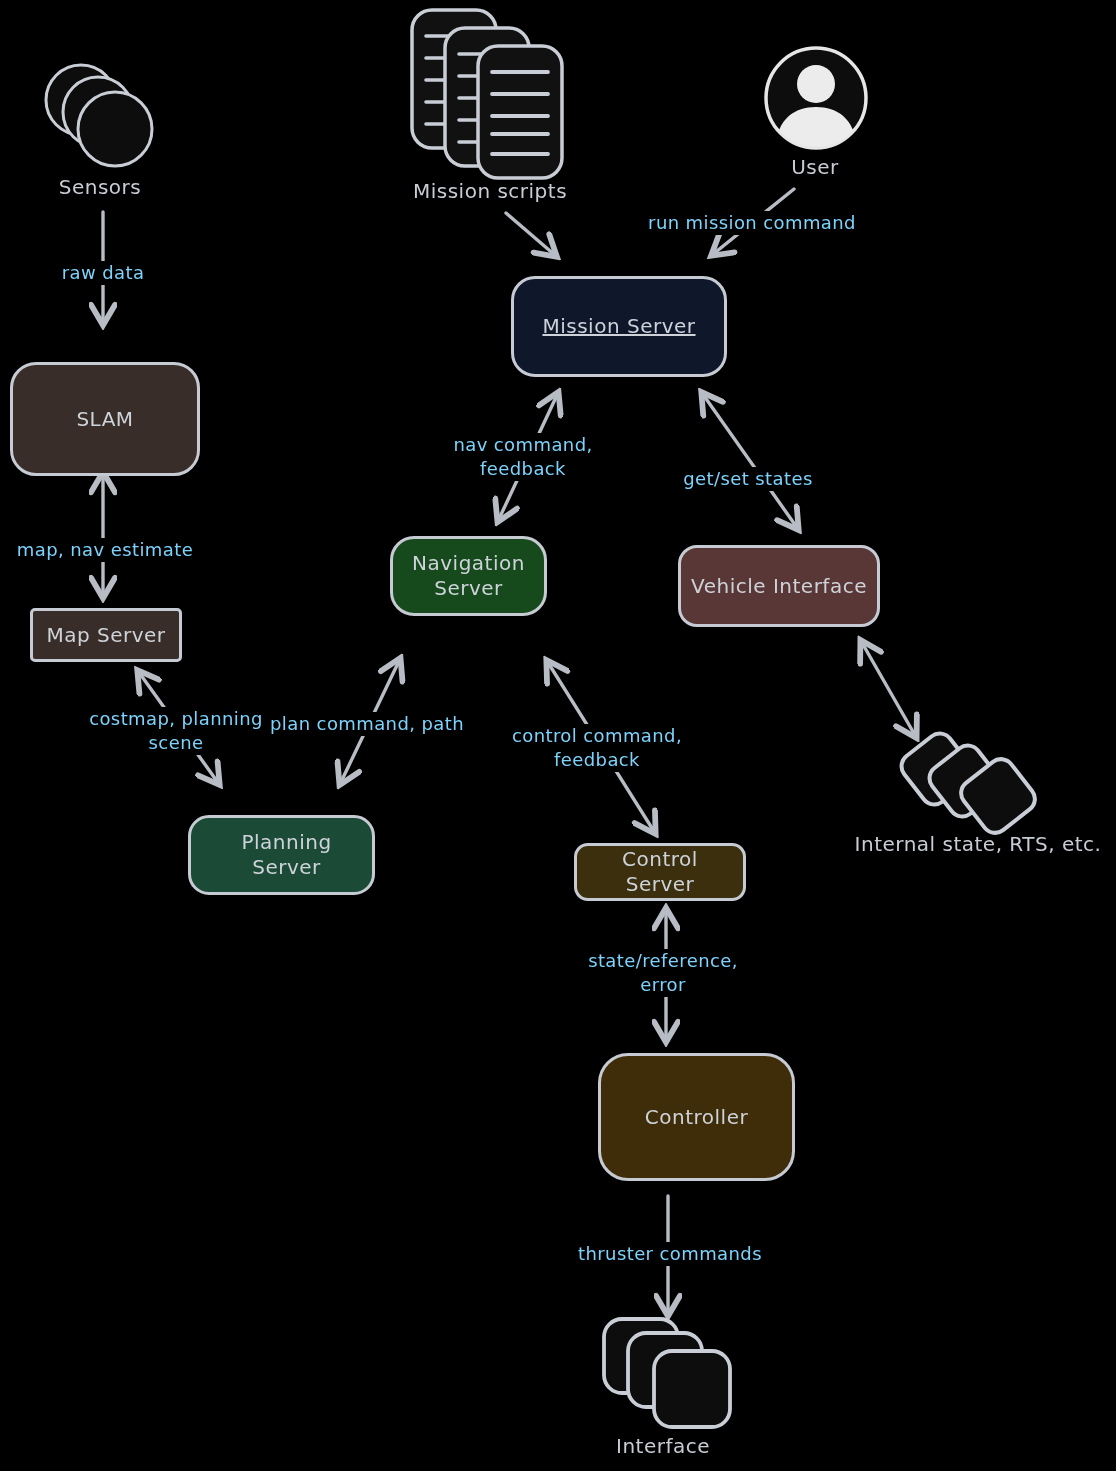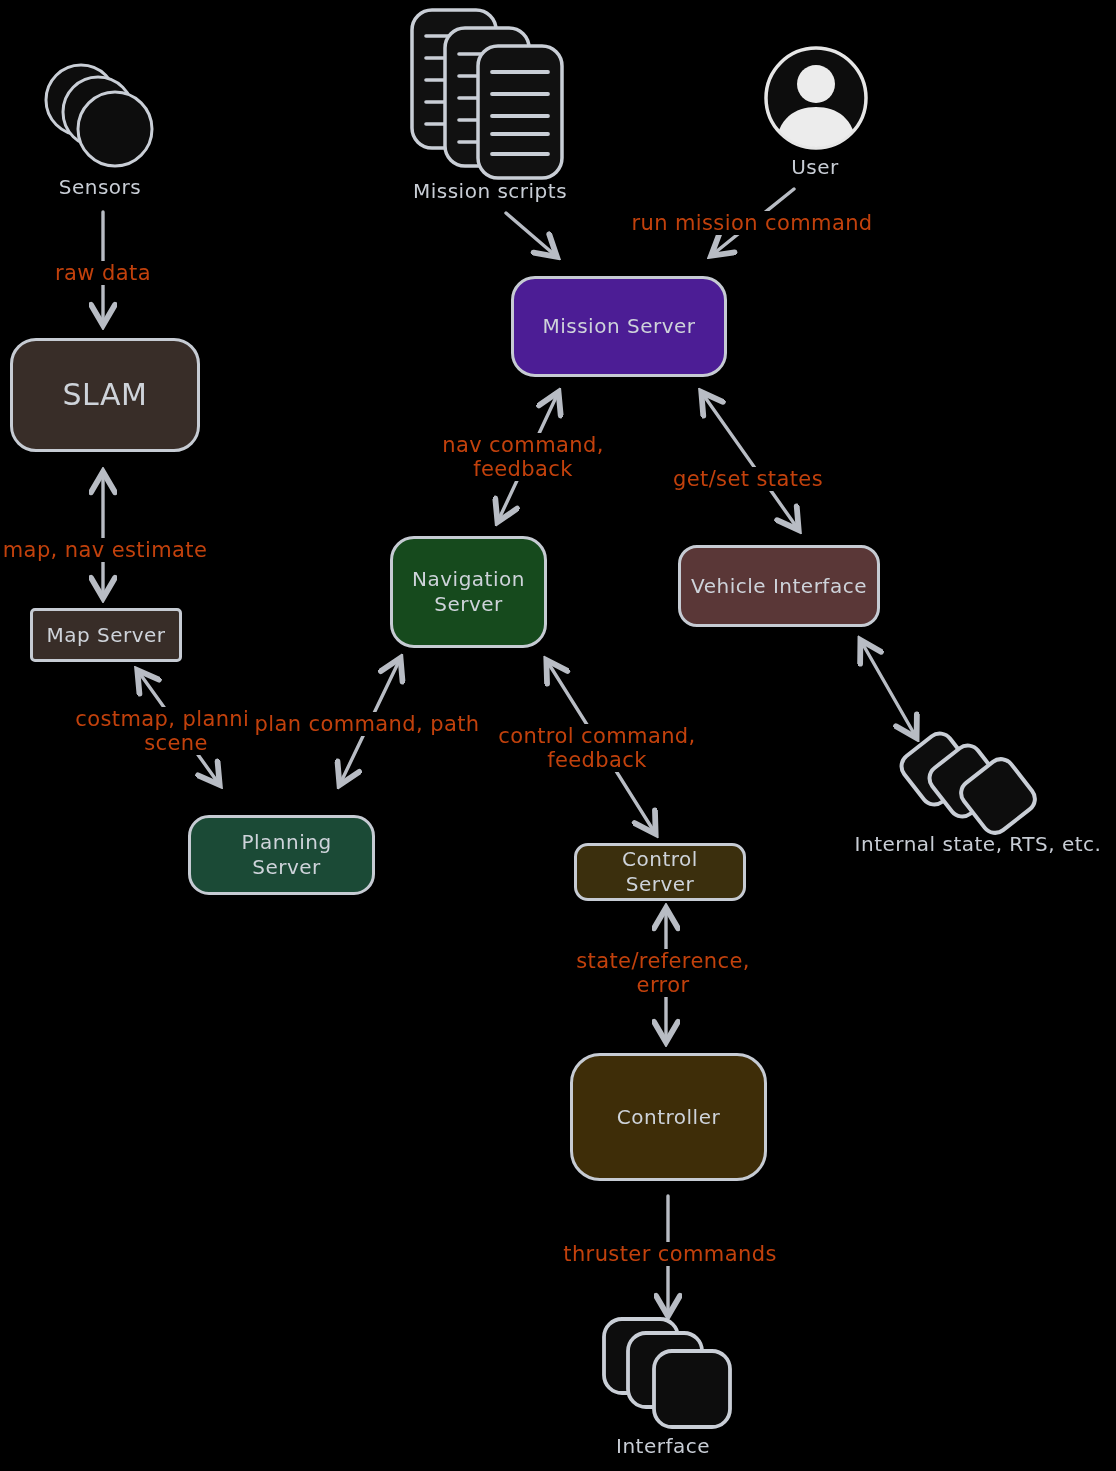--- a/index.html
+++ b/index.html
@@ -14,28 +14,28 @@
     text-align:center;border:3px solid #c6cbd3;color:#ced3da;
     font-size:20px;letter-spacing:.5px;line-height:1.25;
     box-sizing:border-box;padding:4px 10px;
   }
   .actor-label{
     position:absolute;z-index:4;transform:translateX(-50%);
     font-size:20px;letter-spacing:.5px;color:#c8cdd5;white-space:nowrap;
   }
   .elabel{
     position:absolute;z-index:4;transform:translateX(-50%);
-    font-size:21px;letter-spacing:.4px;color:#c2410c;white-space:nowrap;
+    font-size:18px;letter-spacing:.4px;color:#7dd3fc;white-space:nowrap;
     background:#000;padding:0 6px;text-align:center;line-height:24px;
   }
   
-  #n-slam{left:10px;top:338px;width:190px;height:114px;border-radius:26px;font-size:30px;}
+  #n-slam{left:10px;top:362px;width:190px;height:114px;border-radius:26px;font-size:20px;}
   #n-map{left:30px;top:608px;width:152px;height:54px;border-radius:5px;}
   #n-mission{left:511px;top:276px;width:216px;height:101px;border-radius:24px;}
-  #n-nav{left:390px;top:536px;width:157px;height:112px;border-radius:24px;}
+  #n-nav{left:390px;top:536px;width:157px;height:80px;border-radius:24px;}
   #n-vehicle{left:678px;top:545px;width:202px;height:82px;border-radius:19px;}
   #n-planning{left:188px;top:815px;width:187px;height:80px;border-radius:21px;padding-left:20px;}
   #n-control{left:574px;top:843px;width:172px;height:58px;border-radius:14px;}
   #n-controller{left:570px;top:1053px;width:197px;height:128px;border-radius:30px;}
 </style>
 </head>
 <body>
 
 <div class="canvas">
 
@@ -122,26 +122,26 @@
   <svg class="icon" style="left:601px;top:1316px;" width="136" height="120">
     <g fill="#0d0d0d" stroke="#c9ced6" stroke-width="3.8">
       <rect x="3" y="3" width="74" height="74" rx="18"></rect>
       <rect x="27" y="17" width="74" height="74" rx="18"></rect>
       <rect x="53" y="35" width="76" height="76" rx="18"></rect>
     </g>
   </svg>
 
   <div class="node" id="n-slam" style="background-color: rgb(56, 45, 40);">SLAM</div>
   <div class="node" id="n-map" style="background-color: rgb(56, 45, 40);">Map Server</div>
-  <div class="node" id="n-mission" style="background-color: #4c1d95;">Mission Server</div>
+  <div class="node" id="n-mission" style="background-color: #0f172a; text-decoration: underline;">Mission Server</div>
   <div class="node" id="n-nav" style="background-color: rgb(22, 74, 29);">Navigation Server</div>
   <div class="node" id="n-vehicle" style="background-color: rgb(90, 55, 55);">Vehicle Interface</div>
   <div class="node" id="n-planning" style="background-color: rgb(27, 74, 54);">Planning Server</div>
   <div class="node" id="n-control" style="background-color: rgb(59, 47, 13);">Control Server</div>
-  <div class="node" id="n-controller" style="background-color: rgb(62, 45, 8);">Controller</div>
+  <div class="node" id="n-controller" style="background-color: rgb(62, 45, 8); margin-left: 28px;">Controller</div>
 
   <div class="actor-label" style="left:100px;top:175px;">Sensors</div>
   <div class="actor-label" style="left:490px;top:179px;">Mission scripts</div>
   <div class="actor-label" style="left:815px;top:155px;">User</div>
   <div class="actor-label" style="left:978px;top:832px;">Internal state, RTS, etc.</div>
   <div class="actor-label" style="left:663px;top:1434px;">Interface</div>
 
   <div class="elabel" style="left:103px;top:261px;">raw data</div>
   <div class="elabel" style="left:105px;top:538px;">map, nav estimate</div>
   <div class="elabel" style="left:752px;top:211px;">run mission command</div>

